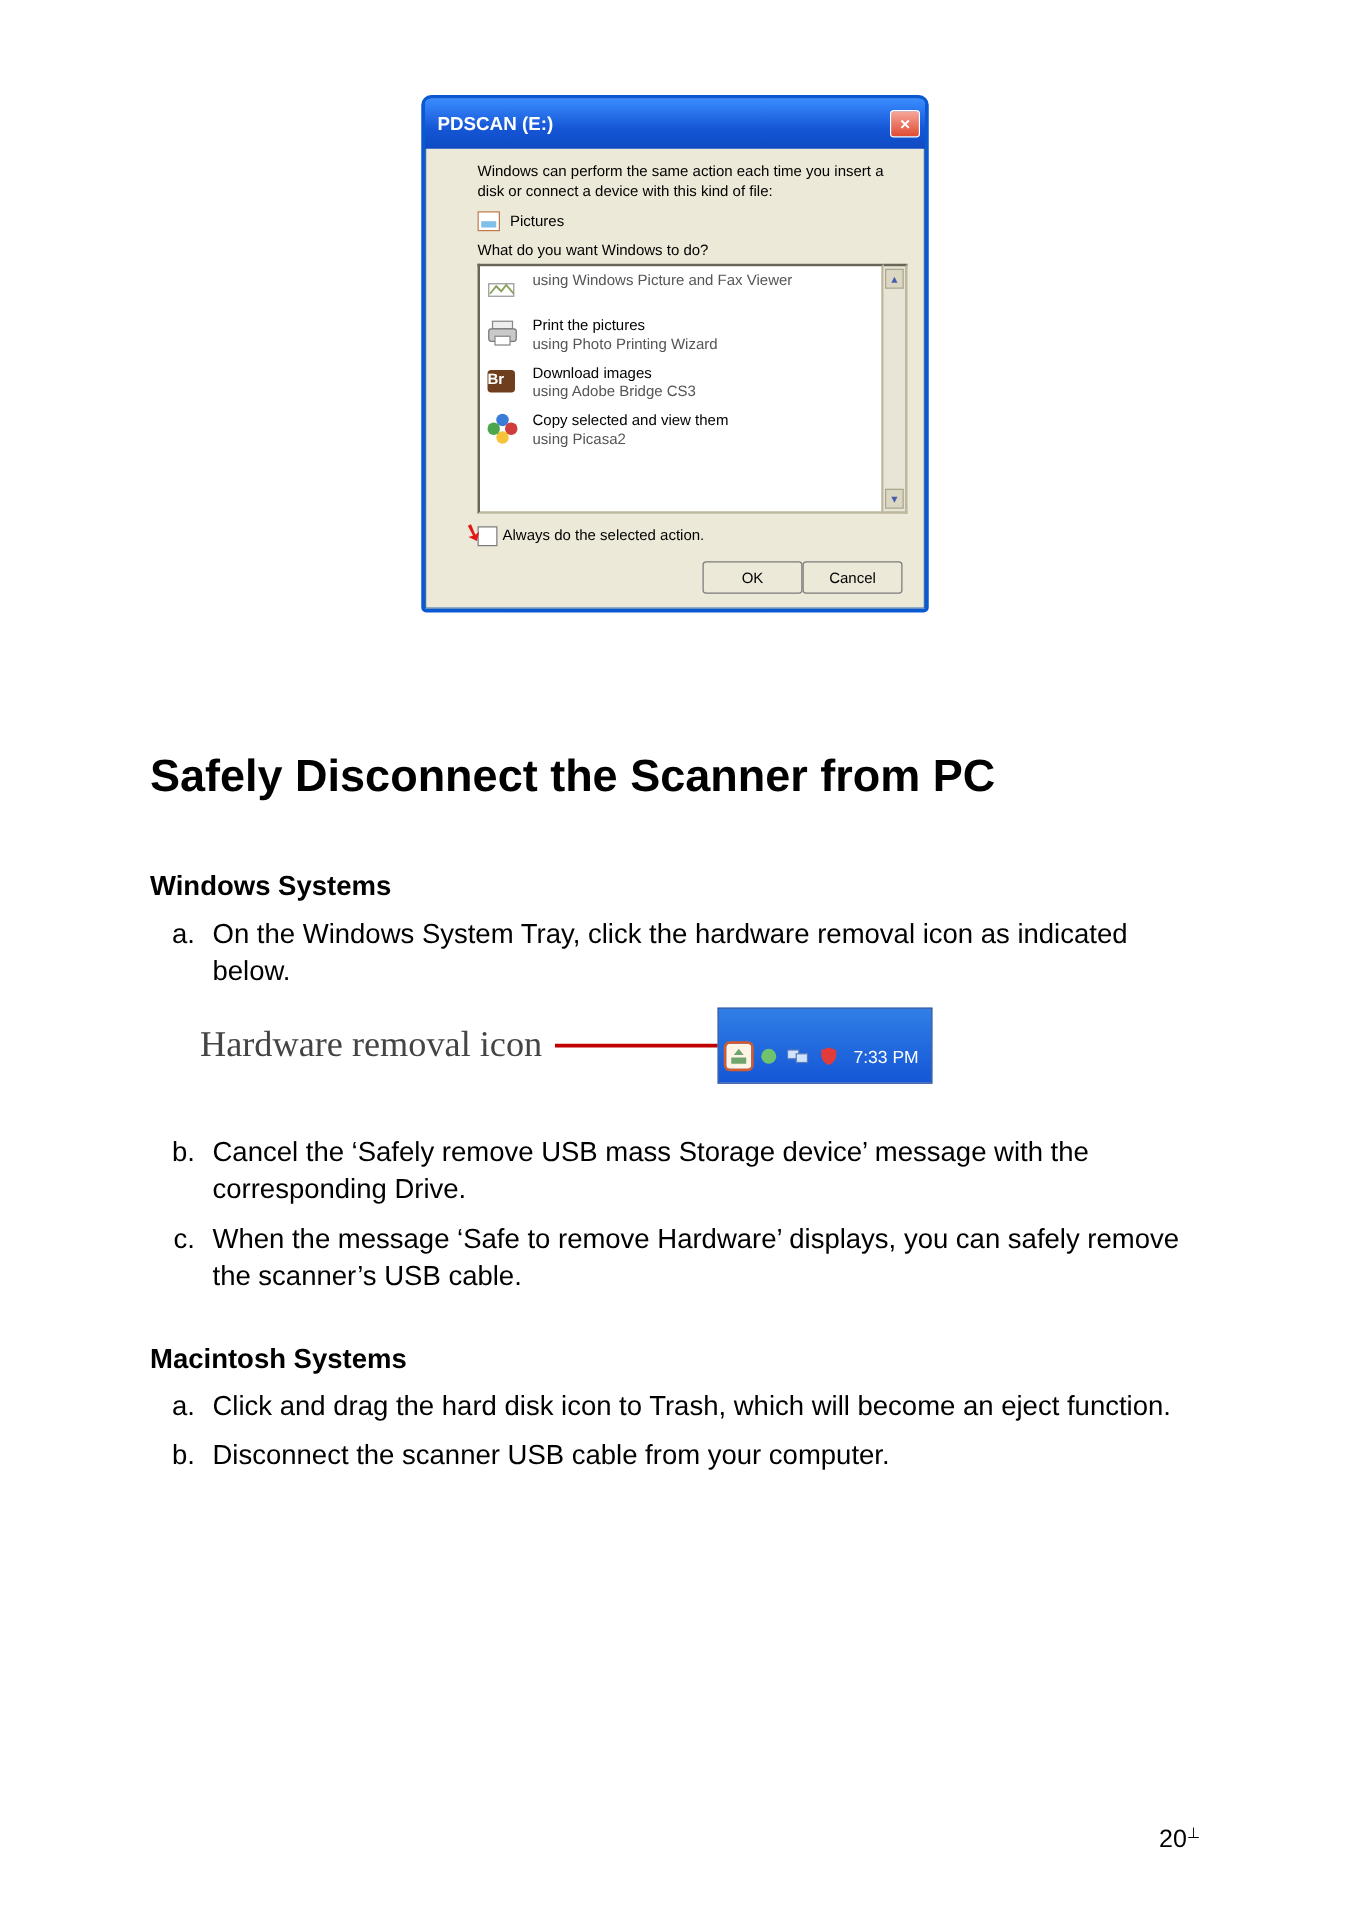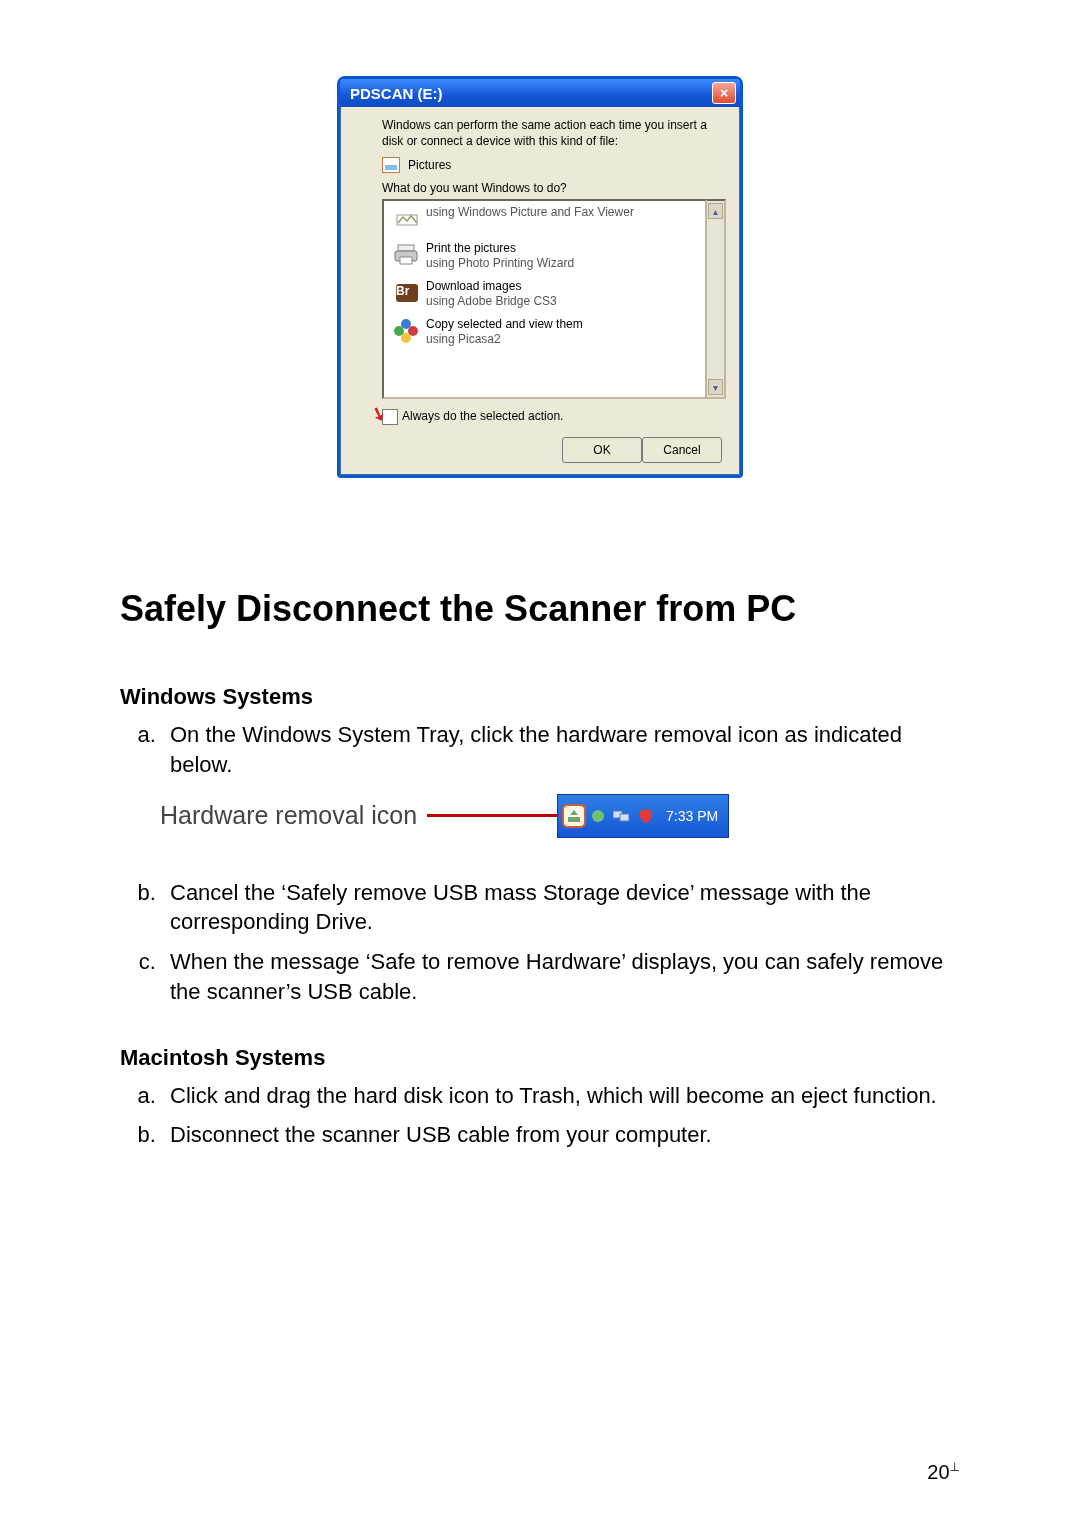--- a/index.html
+++ b/index.html
@@ -1,41 +1,41 @@
 <!DOCTYPE html>
 <html><head>
 <meta charset="utf-8">
 <style>
   html,body{margin:0;padding:0;background:#fff;font-family:Arial,Helvetica,sans-serif;color:#000}
   .page{width:1080px;height:1536px;margin:0 auto;position:relative;box-sizing:border-box;padding:76px 120px 0 120px}
 
   
   .dlg{width:400px;margin:0 auto;border:3px solid #0a59d3;border-radius:8px 8px 4px 4px;
        background:#ece9d8;box-shadow:0 0 0 1px #3b6ea5 inset}
-  .titlebar{height:28px;background:linear-gradient(#3a8cff,#1556d6 60%,#0f4bc2);
+  .titlebar{height:40px;background:linear-gradient(#3a8cff,#1556d6 60%,#0f4bc2);
             display:flex;align-items:center;justify-content:space-between;color:#fff;
             font-family:Tahoma,Arial,sans-serif;font-size:15px;font-weight:bold;
             padding:0 4px 0 10px;border-radius:4px 4px 0 0}
   .closebtn{width:22px;height:20px;background:linear-gradient(#f6a79a,#e04b33);
             border:1px solid #fff;border-radius:3px;display:flex;align-items:center;justify-content:center;
             color:#fff;font-weight:bold;font-size:14px;line-height:1}
   .dlgbody{padding:10px 14px 12px 14px;font-family:Tahoma,Arial,sans-serif;font-size:12px;color:#000}
   .intro{margin:0 0 8px 28px;line-height:1.35}
   .picrow{display:flex;align-items:center;gap:8px;margin-left:28px;margin-bottom:8px}
   .picicon{width:16px;height:14px;border:1px solid #c07a4a;background:#fff;position:relative}
   .picicon:after{content:"";position:absolute;left:2px;right:2px;bottom:2px;height:5px;background:#7fbfe8}
   .prompt{margin-left:28px;margin-bottom:4px}
   .listwrap{display:flex;margin-left:28px}
   .listbox{flex:1;height:196px;border:2px inset #bdb79e;background:#fff;overflow:hidden}
   .item{display:flex;align-items:flex-start;gap:8px;padding:4px 6px;font-size:12px}
   .item.selected{background:#2f62c9;color:#fff}
   .item .txt{line-height:1.25}
   .item .t2{color:#555}
   .item.selected .t2{color:#dce6ff}
-  .ic{width:28px;height:28px;flex:0 0 28px;display:flex;align-items:center;justify-content:flex-end;font-size:18px}
+  .ic{width:28px;height:28px;flex:0 0 28px;display:flex;align-items:center;justify-content:flex-start;font-size:18px}
   .ic-printer{color:#666}
   .ic-br{background:#6e3e1e;color:#fff;font-weight:bold;font-size:12px;border-radius:3px;width:22px;height:18px}
   .ic-picasa{position:relative;width:24px;height:24px}
   .ic-picasa span{position:absolute;width:10px;height:10px;border-radius:50%}
   .pa{background:#3a7cd8;left:7px;top:0}.pb{background:#d13c3c;right:0;top:7px}.pc{background:#f5c43a;left:7px;bottom:0}.pd{background:#4ca64c;left:0;top:7px}
   .ic-folder{color:#d9b24a}
   .ic-viewer{color:#7a7a7a}
   .scrollcol{width:17px;background:#e8e4d6;border:2px inset #bdb79e;border-left:none;
              display:flex;flex-direction:column;justify-content:space-between;align-items:center;font-size:10px;color:#4a5ea8;padding:2px 0}
   .sbtn{width:13px;height:14px;background:#dcd7c3;border:1px solid #aca78e;display:flex;align-items:center;justify-content:center}
@@ -49,24 +49,24 @@
 
   
   .h1{font-size:36px;font-weight:bold;margin:110px 0 54px 0}
   .h2{font-size:22px;font-weight:bold;margin:0 0 10px 0}
   .ol-outer{margin:0 0 0 42px;padding:0;list-style:lower-alpha;font-size:22px;line-height:1.35}
   .ol-outer>li{padding-left:8px;margin-bottom:10px}
   .mac{margin-top:38px}
 
   
   .trayfig{margin:14px 0 40px 40px;display:flex;align-items:center}
-  .traylabel{font-size:25px;color:#444;font-family:Liberation Sans, sans-serif}
+  .traylabel{font-size:29px;color:#444;font-family:Liberation Serif, serif}
   .trayline{width:130px;height:3px;background:#c00000;margin:0 0 0 10px}
   .tray{display:flex;align-items:center;background:linear-gradient(#2f7fe6,#1556d6);height:42px;
-        border:1px solid #0c3e99;padding:0 10px 0 6px;gap:4px}
+        border:1px solid #0c3e99;padding:17px 10px 0 6px;gap:4px}
   .tray .trayic{width:20px;height:20px;border-radius:3px;display:flex;align-items:center;justify-content:center;font-size:13px}
   .tray .sel{outline:2px solid #d55b2b;background:#fff5e6}
   .tray .usb{color:#3fae3f}
   .tray .mon{color:#cfe3ff}
   .tray .shield{color:#e23b3b}
   .tray .clock{color:#fff;font-size:14px;margin-left:6px;font-family:Tahoma,Arial}
 
   .pagenum{position:absolute;bottom:52px;right:120px;font-size:20px}
   .pagenum sup{font-size:12px;vertical-align:super}
 </style>

